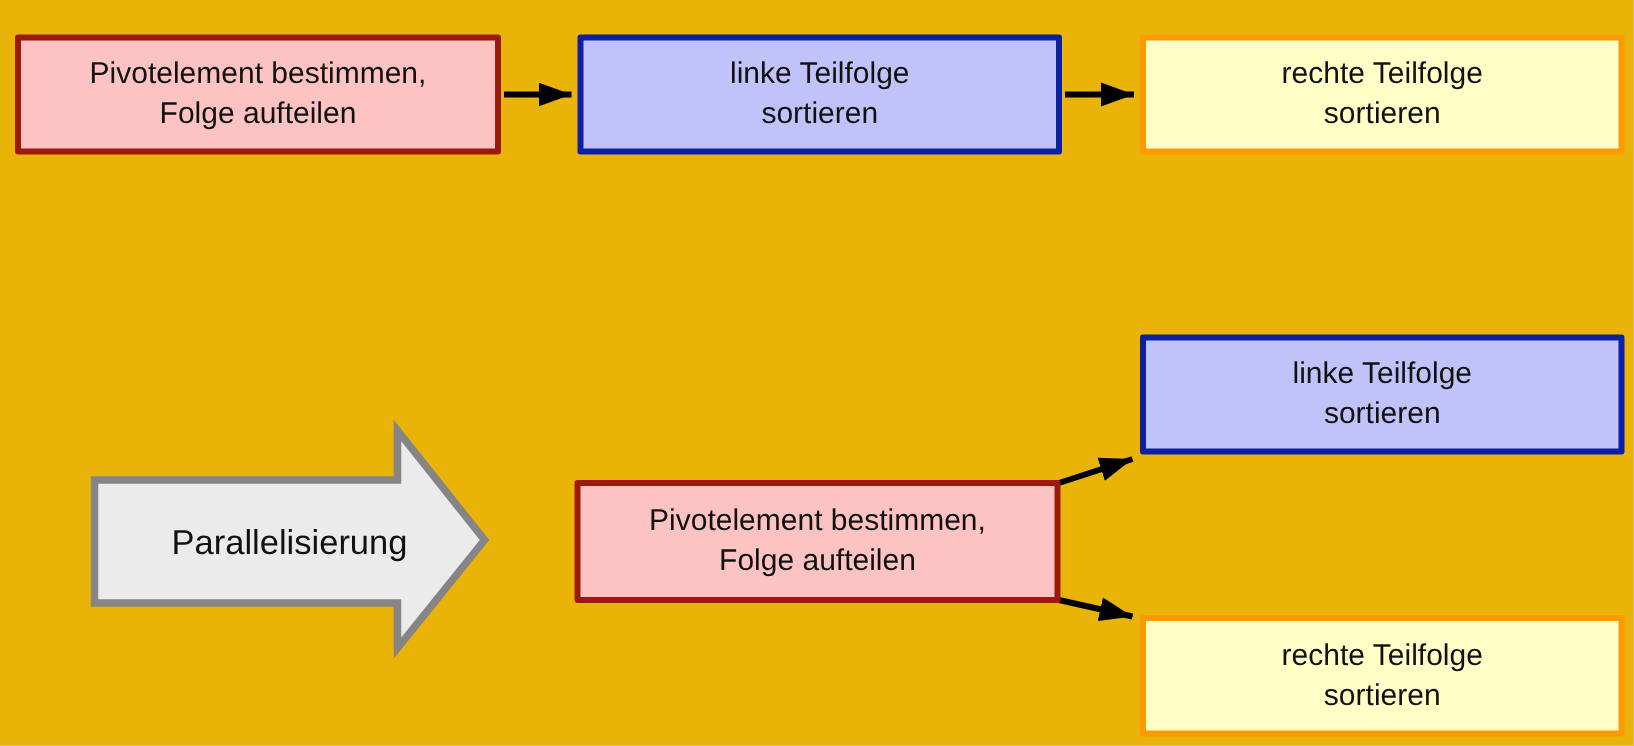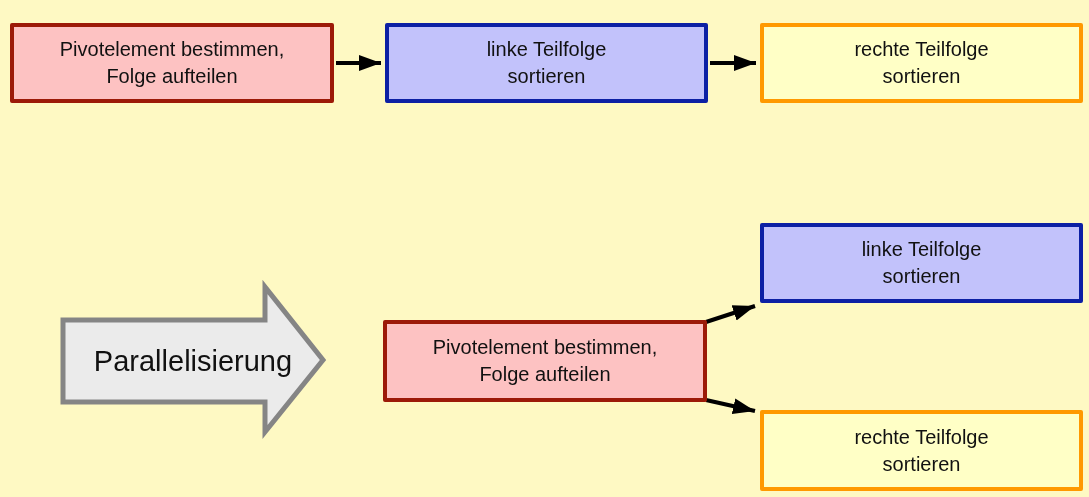--- a/index.html
+++ b/index.html
@@ -38,34 +38,34 @@
   .big-arrow-label {
     position: absolute;
     left: 63px;
     top: 320px;
     width: 260px;
     height: 82px;
     display: flex;
     align-items: center;
     justify-content: center;
     text-align: right;
-    font-size: 29px;
+    font-size: 23px;
   }
   
   #seq-pivot  { left: 10px;  top: 23px;  width: 324px; height: 80px; }
   #seq-left   { left: 385px; top: 23px;  width: 323px; height: 80px; }
   #seq-right  { left: 760px; top: 23px;  width: 323px; height: 80px; }
   #par-left   { left: 760px; top: 223px; width: 323px; height: 80px; }
   #par-pivot  { left: 383px; top: 320px; width: 324px; height: 82px; }
   #par-right  { left: 760px; top: 410px; width: 323px; height: 81px; }
 </style>
 </head>
 <body>
 
-<div class="canvas" style="background-color: #fef9c3;">
+<div class="canvas" style="background-color: #eab308;">
 
   <svg class="overlay" viewBox="0 0 1089 497" xmlns="http://www.w3.org/2000/svg">
     <defs>
       <marker id="ah" markerUnits="userSpaceOnUse" markerWidth="24" markerHeight="18" refX="22" refY="9" orient="auto">
         <polygon points="0,1 22,9 0,17" style="fill: rgb(0, 0, 0);"></polygon>
       </marker>
     </defs>
 
     <line x1="336" y1="63" x2="381" y2="63" stroke-width="4" marker-end="url(#ah)" style="stroke: rgb(0, 0, 0);"></line>
     <line x1="710" y1="63" x2="756" y2="63" stroke-width="4" marker-end="url(#ah)" style="stroke: rgb(0, 0, 0);"></line>

